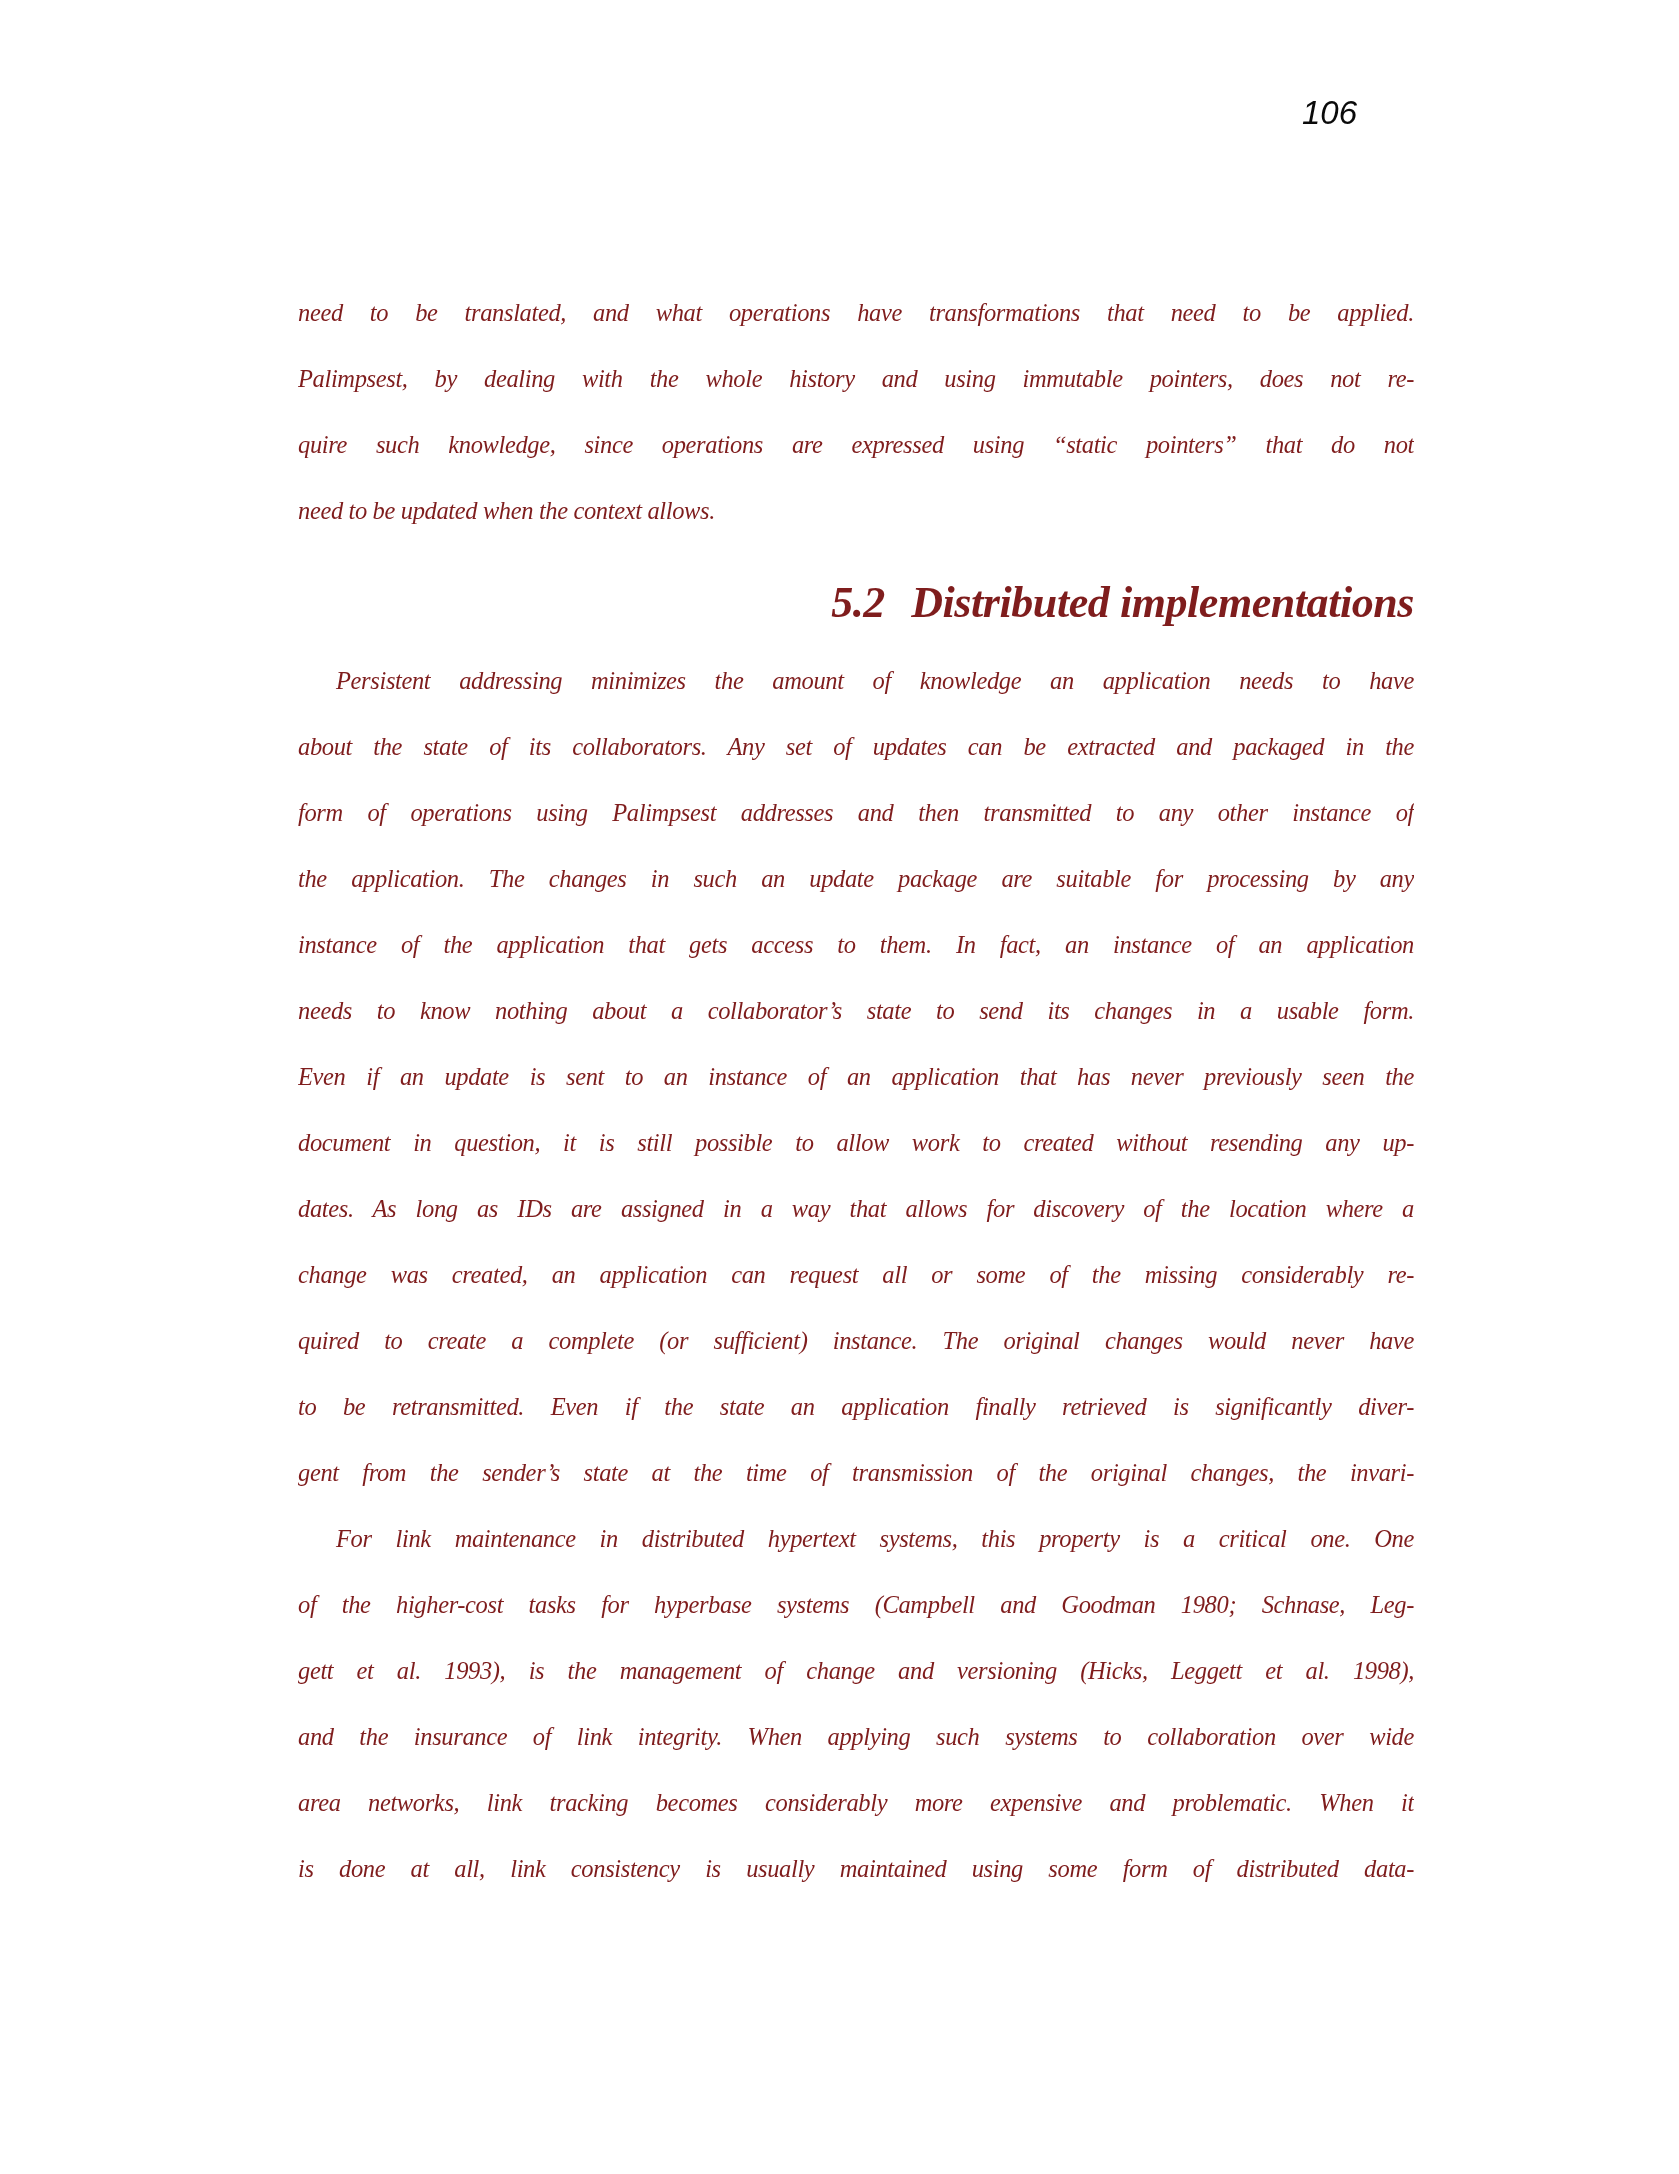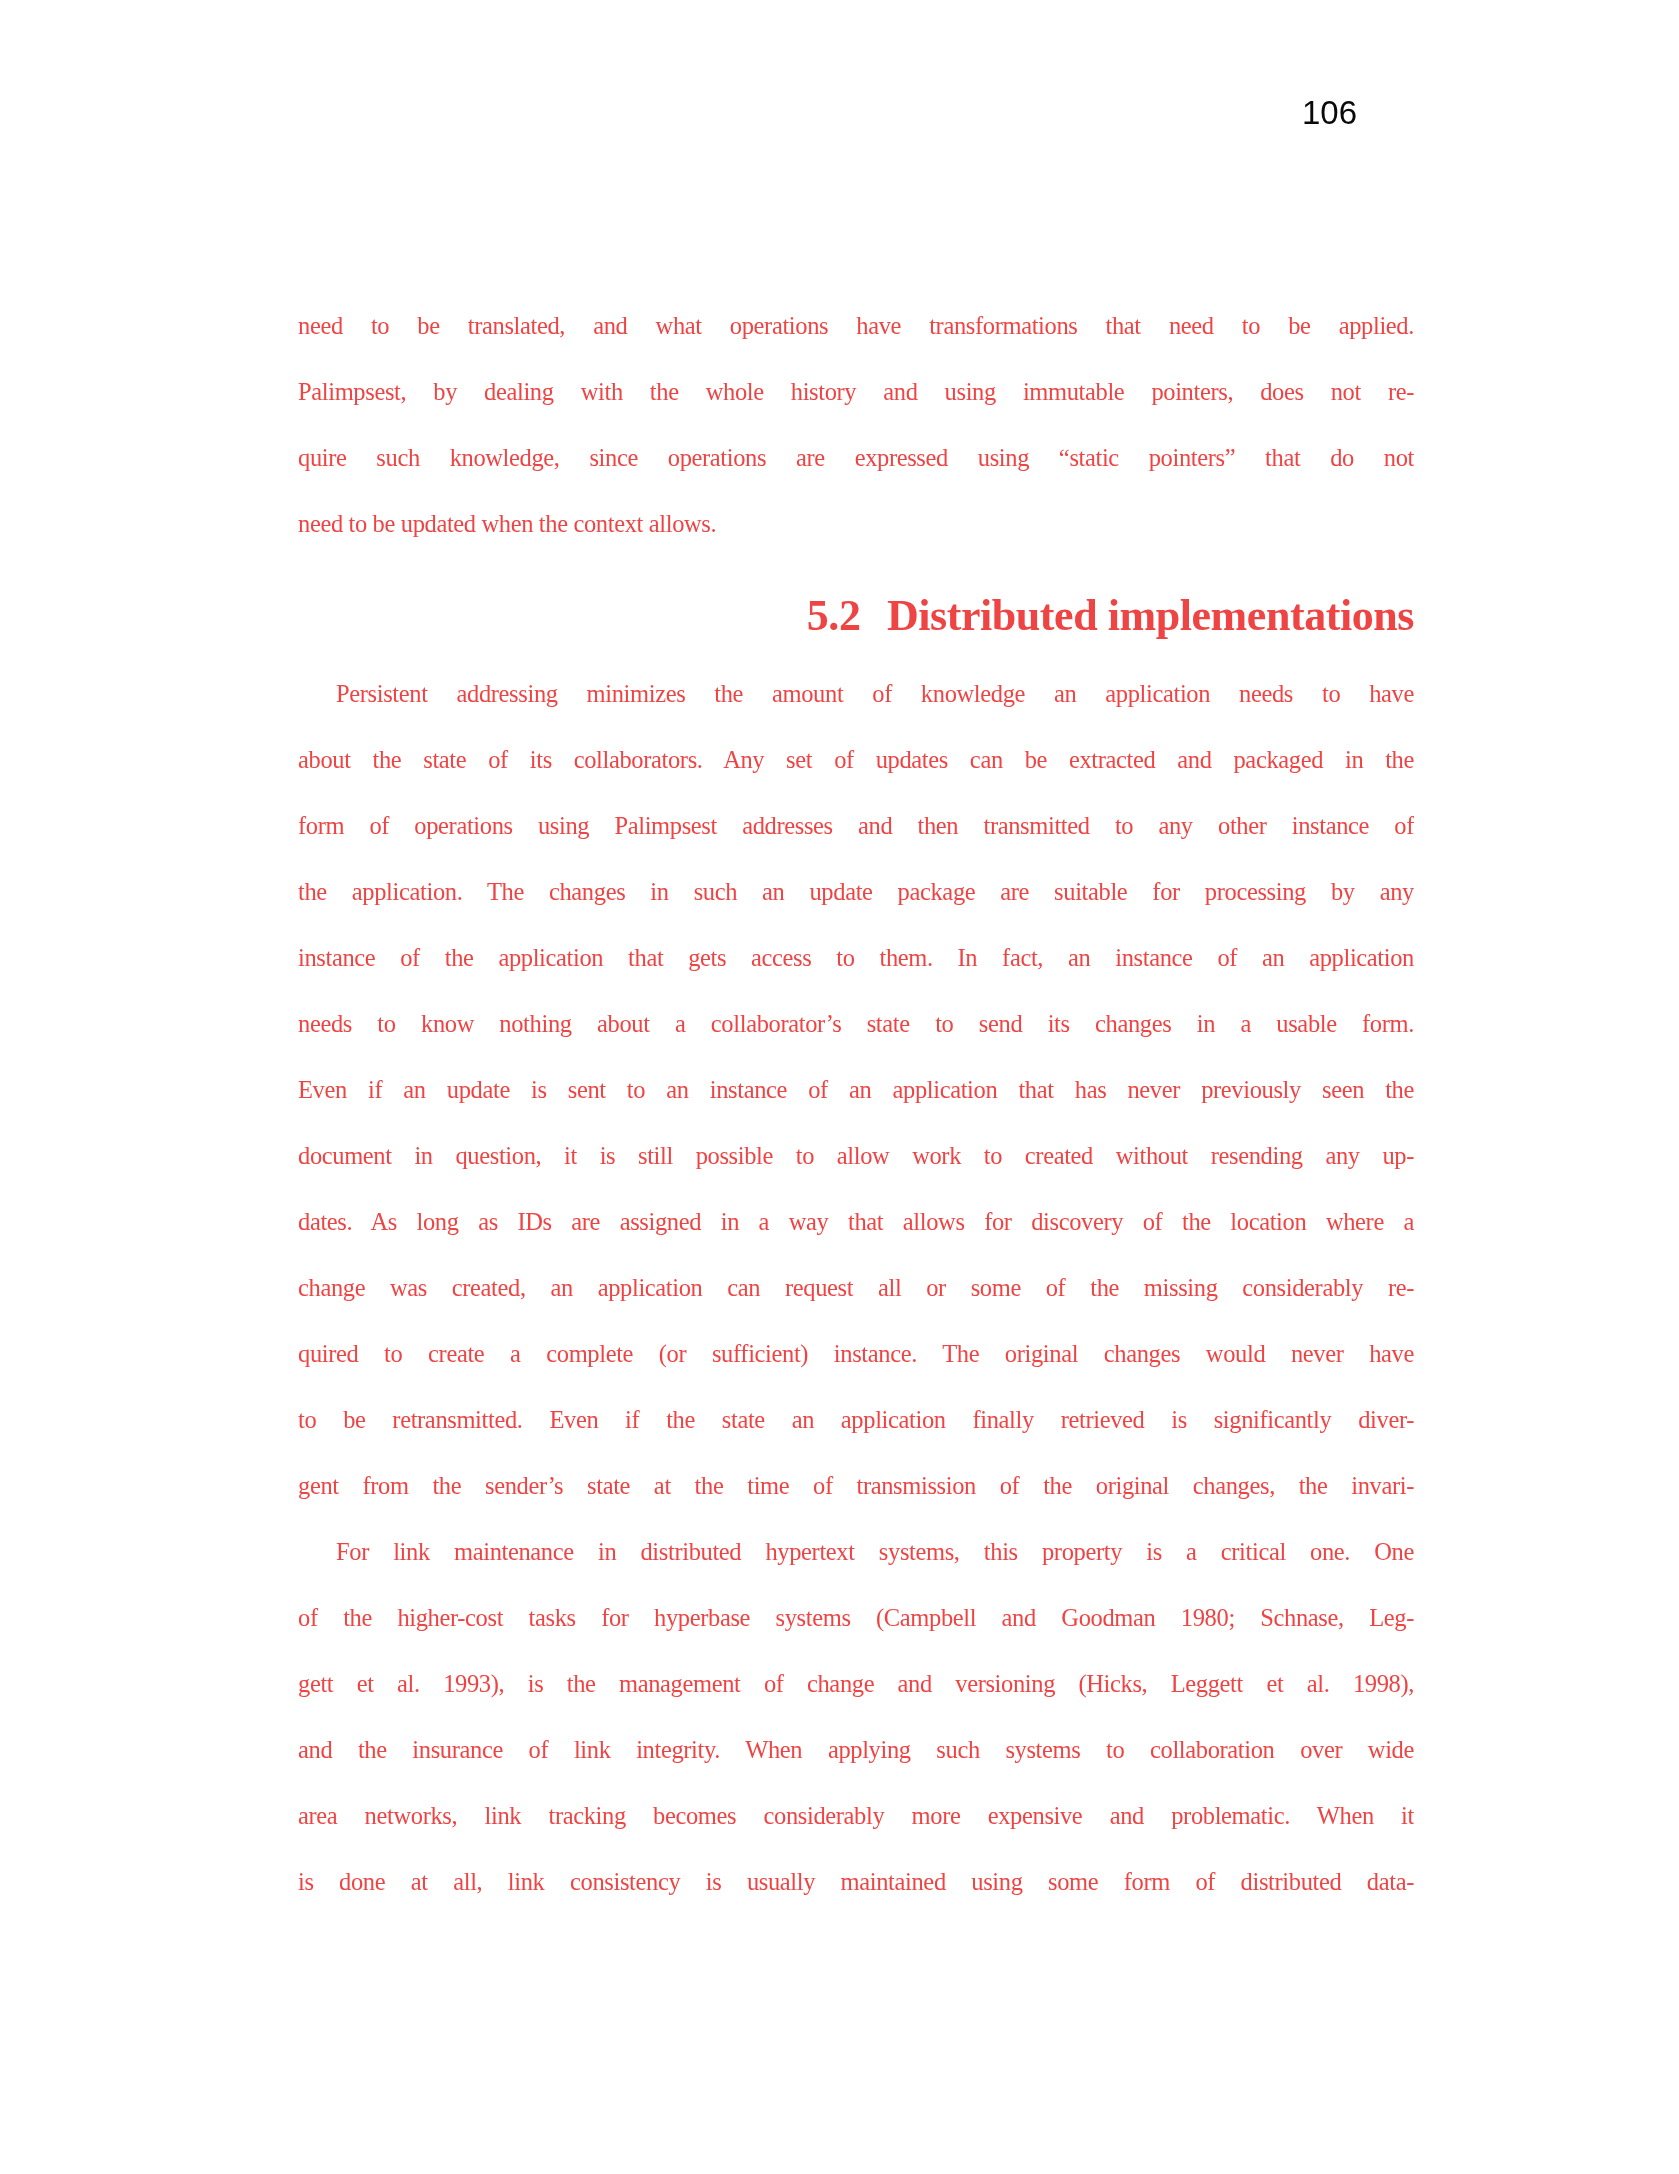--- a/index.html
+++ b/index.html
@@ -8,39 +8,40 @@
     background: #ffffff;
   }
   .sheet {
     position: relative;
     width: 1552px;
     height: 2174px;
     background: #ffffff;
     color: #000000;
     font-family: "Liberation Serif", serif;
     overflow: hidden;
+    font-style: italic;
   }
   .folio {
     position: absolute;
     top: 96px;
     right: 195px;
     font-family: "Liberation Sans", sans-serif;
     font-size: 33px;
     line-height: 33px;
     color: #0a0a0a;
   }
   .text-body {
     position: absolute;
     left: 298px;
-    top: 13px;
+    top: 0;
     width: 1116px;
     padding-top: 280px;
     font-size: 24.5px;
     letter-spacing: -0.015em;
-    color: #ef4444;
+    color: #7f1d1d;
   }
   .paragraph {
     margin: 0;
   }
   .line {
     height: 66px;
     line-height: 66px;
     text-align: justify;
     text-align-last: justify;
     overflow: hidden;

